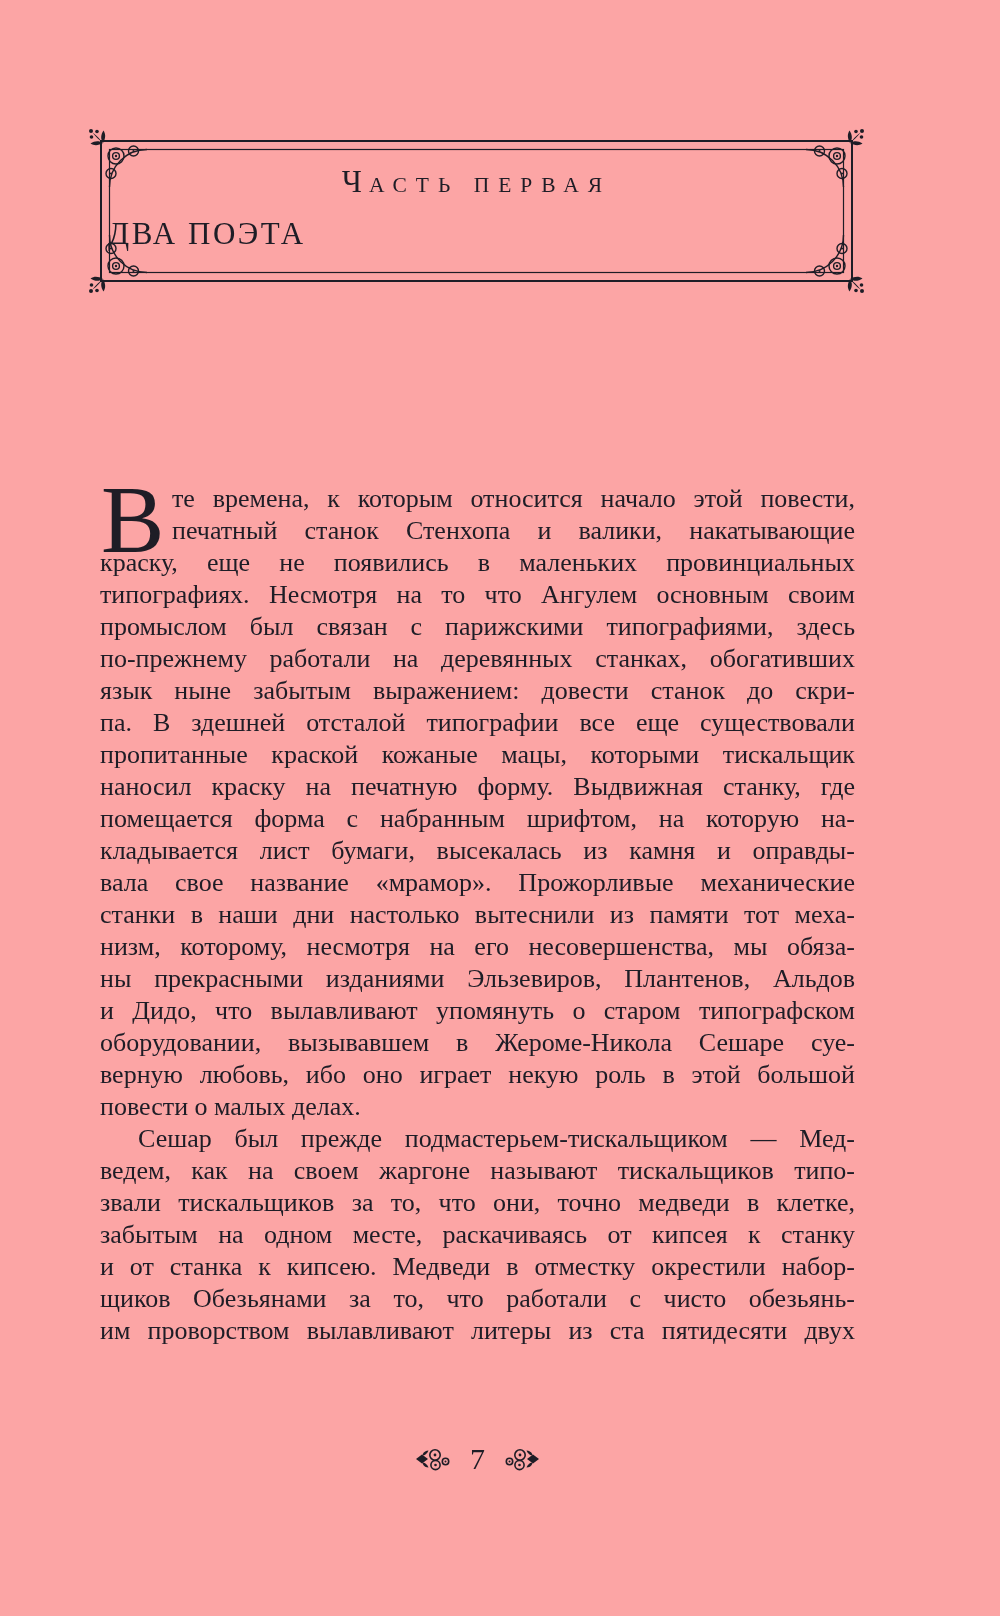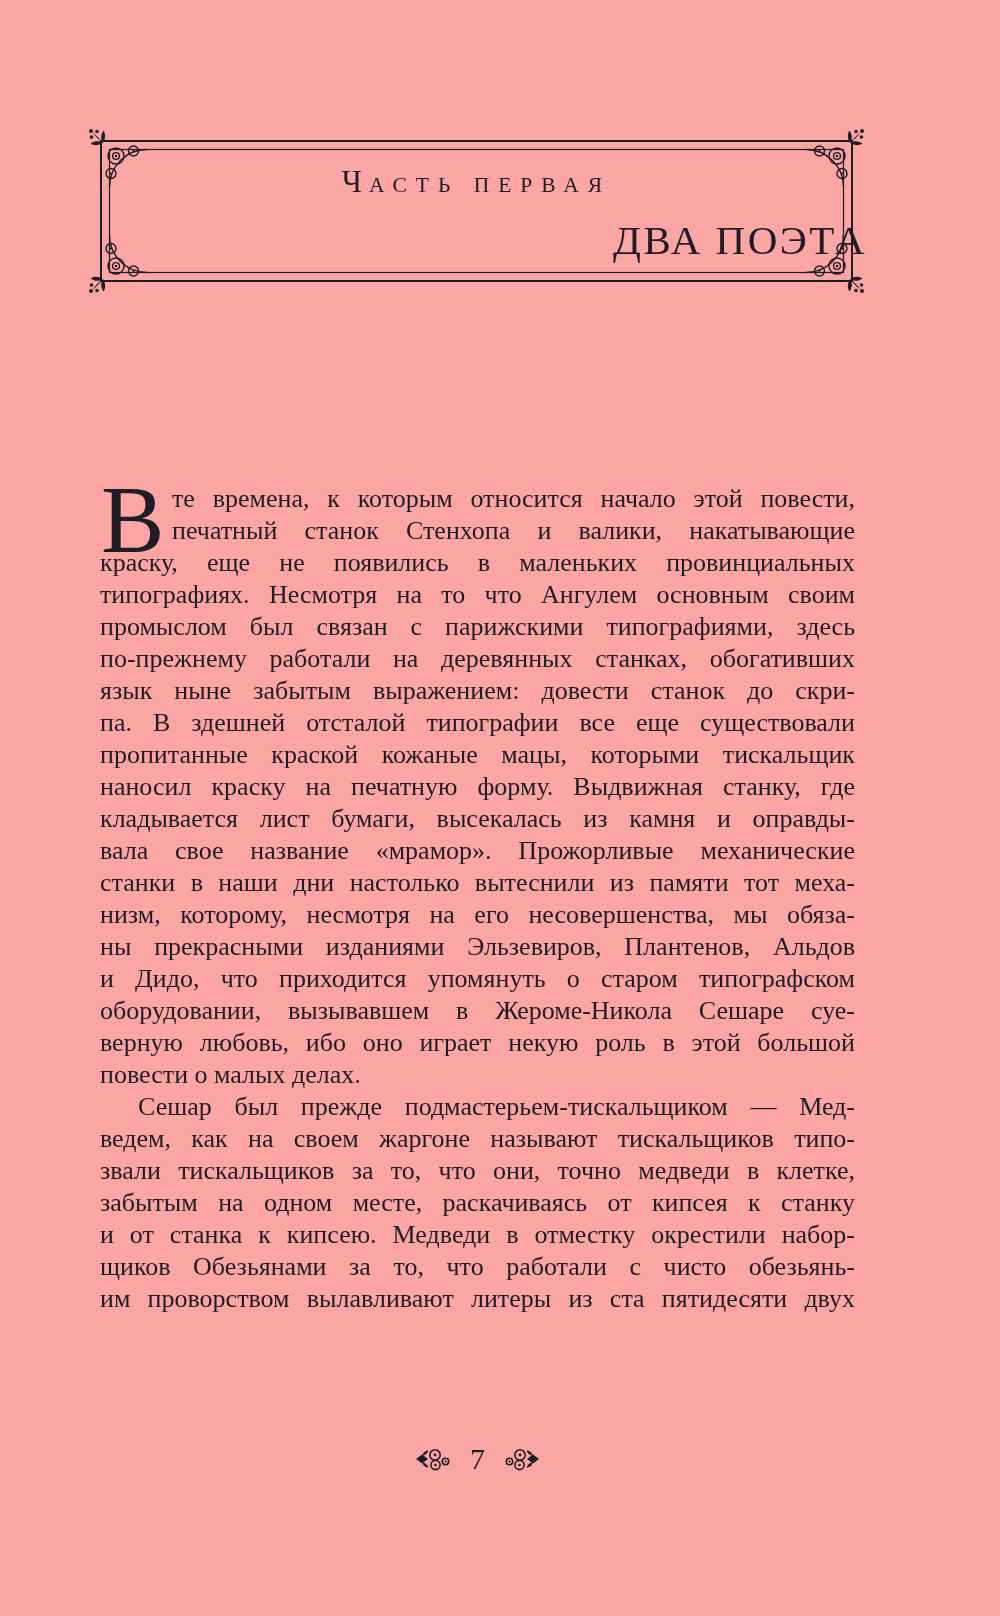--- a/index.html
+++ b/index.html
@@ -31,24 +31,24 @@
     width: 100%;
     text-align: center;
     font-size: 21.5px;
     letter-spacing: 9px;
     white-space: nowrap;
   }
   .part-label::first-letter { font-size: 31px; letter-spacing: 7px; }
   .chapter-title {
     position: absolute;
     top: 76px;
-    left: 14px;
+    left: 8px;
     width: 100%;
-    text-align: right;
-    font-size: 41px;
+    text-align: left;
+    font-size: 31px;
     letter-spacing: 2.5px;
     white-space: nowrap;
   }
 
   
   .body-text {
     position: absolute;
     left: 100px;
     top: 483px;
     width: 755px;
@@ -152,26 +152,27 @@
         <div class="line">те времена, к которым относится начало этой повести,</div>
         <div class="line">печатный станок Стенхопа и валики, накатывающие</div>
         <div class="line">краску, еще не появились в маленьких провинциальных</div>
         <div class="line">типографиях. Несмотря на то что Ангулем основным своим</div>
         <div class="line">промыслом был связан с парижскими типографиями, здесь</div>
         <div class="line">по-прежнему работали на деревянных станках, обогативших</div>
         <div class="line">язык ныне забытым выражением: довести станок до скри-</div>
         <div class="line">па. В здешней отсталой типографии все еще существовали</div>
         <div class="line">пропитанные краской кожаные мацы, которыми тискальщик</div>
         <div class="line">наносил краску на печатную форму. Выдвижная станку, где</div>
+        <div class="line">помещается форма с набранным шрифтом, на которую на-</div>
         <div class="line">кладывается лист бумаги, высекалась из камня и оправды-</div>
         <div class="line">вала свое название «мрамор». Прожорливые механические</div>
         <div class="line">станки в наши дни настолько вытеснили из памяти тот меха-</div>
         <div class="line">низм, которому, несмотря на его несовершенства, мы обяза-</div>
         <div class="line">ны прекрасными изданиями Эльзевиров, Плантенов, Альдов</div>
-        <div class="line">и Дидо, что приходится упомянуть о старом типографском</div>
+        <div class="line">и Дидо, что вылавливают упомянуть о старом типографском</div>
         <div class="line">оборудовании, вызывавшем в Жероме-Никола Сешаре суе-</div>
         <div class="line">верную любовь, ибо оно играет некую роль в этой большой</div>
         <div class="line endline">повести о малых делах.</div>
       </div>
       <div class="para">
         <div class="line indent">Сешар был прежде подмастерьем-тискальщиком — Мед-</div>
         <div class="line">ведем, как на своем жаргоне называют тискальщиков типо-</div>
         <div class="line">звали тискальщиков за то, что они, точно медведи в клетке,</div>
         <div class="line">забытым на одном месте, раскачиваясь от кипсея к станку</div>
         <div class="line">и от станка к кипсею. Медведи в отместку окрестили набор-</div>

